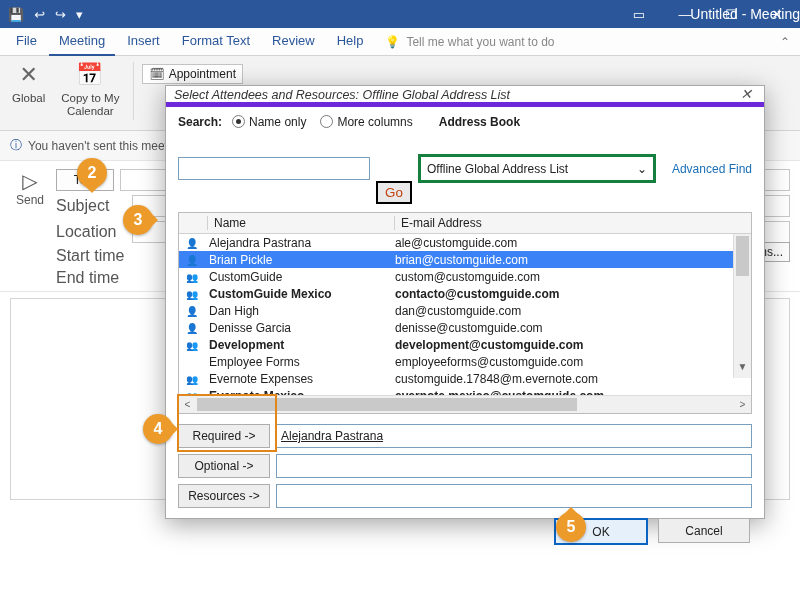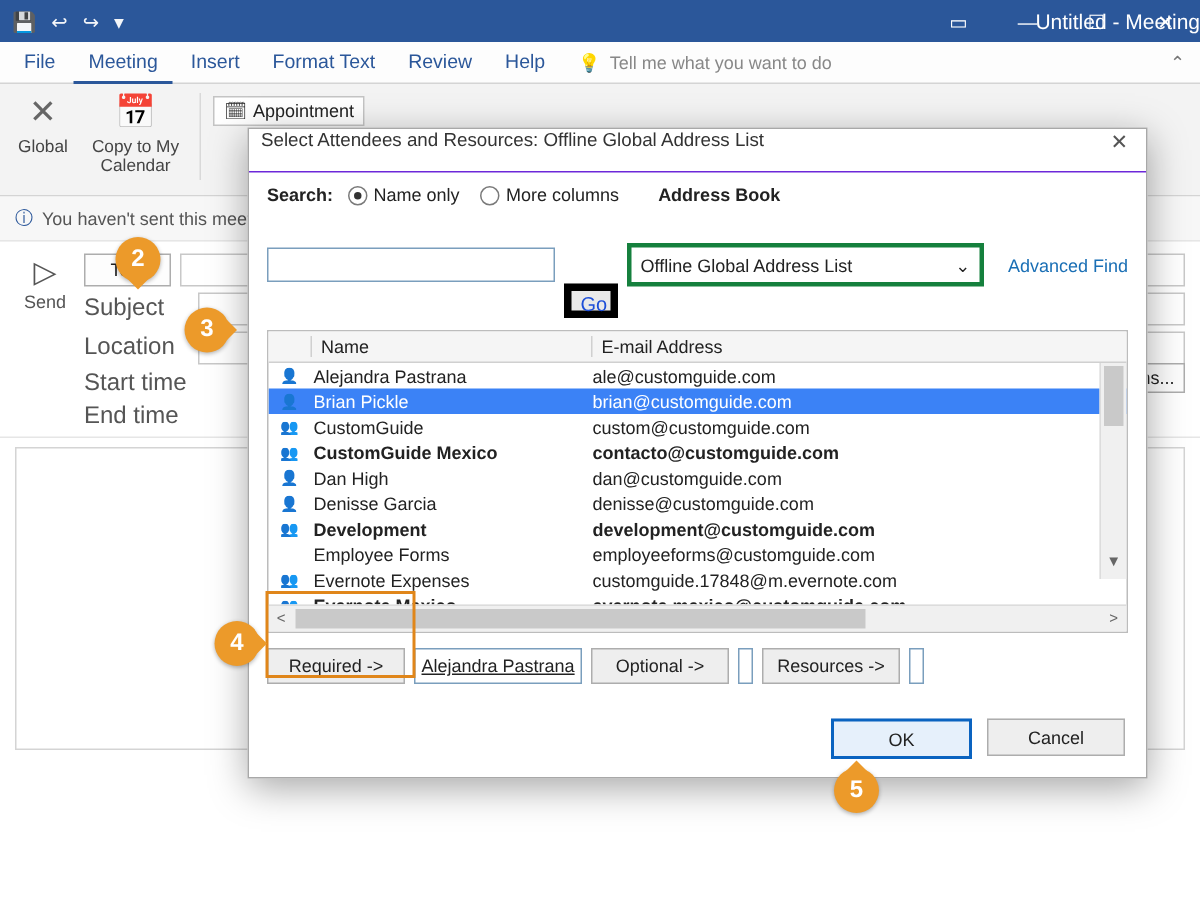--- a/index.html
+++ b/index.html
@@ -120,39 +120,39 @@
   }
   
   .dialog {
     position:absolute; left:165px; top:85px;
     width:598px; height:432px;
     background:#fff; border:1px solid #a8a8a8;
     box-shadow:0 6px 24px rgba(0,0,0,.35);
     display:flex; flex-direction:column;
   }
   .dlg-title {
-    height:28px; display:flex; align-items:flex-start; padding:0 8px;
-    font-size:12.5px; color:#333; border-bottom:1px solid #6d28d9;
+    height:28px; display:flex; align-items:flex-end; padding:0 8px;
+    font-size:12.5px; color:#333; border-bottom:5px solid #6d28d9;font-style:italic;
   }
   .dlg-title .x { margin-left:auto; font-size:14px; color:#555; padding:0 4px;}
   .dlg-search {
     display:flex; align-items:center; gap:6px; padding:8px 12px 4px 12px;
     flex-wrap:wrap;
   }
   .dlg-search .slabel { font-weight:bold; margin-right:4px;}
-  .radio { display:inline-flex; align-items:center; gap:4px; margin-right:8px;}
+  .radio { display:inline-flex; align-items:flex-start; gap:4px; margin-right:8px;}
   .radio .dot {
     width:11px; height:11px; border:1px solid #7a7a7a; border-radius:50%;
     display:inline-flex; align-items:center; justify-content:center;
   }
   .radio.checked .dot::after { content:""; width:5px; height:5px; background:#333; border-radius:50%;}
   .ablabel { font-weight:bold; margin-left:12px;}
   .searchline2 { display:flex; align-items:center; gap:6px; padding:0 12px 8px 12px;}
   .searchbox { width:190px; height:21px; border:1px solid #7a9ebd;}
-  .gobtn { background:#e9e9e9; border:5px solid #000000; height:23px; width:36px; color:#1d4ed8;margin-top:48px;}
+  .gobtn { background:#e9e9e9; border:2px solid #000000; height:23px; width:36px; color:#c2410c;margin-top:48px;}
   .abselect {
     flex:1; height:23px; border:3px solid #15803d; background:#fff;
     display:flex; align-items:center; padding:0 6px; justify-content:space-between;
   }
   .advfind { color:#1a6fb5; margin-left:10px; white-space:nowrap;}
   
   .listwrap { margin:0 12px; border:1px solid #bcbcbc; height:200px; display:flex; flex-direction:column;}
   .listhdr {
     display:flex; align-items:center; height:20px; background:#f5f5f5; border-bottom:1px solid #d0d0d0;
     font-size:12px;
@@ -179,21 +179,21 @@
   .scroll-v .thumb { position:absolute; left:2px; right:2px; top:2px; height:40px; background:#c9c9c9;}
   .scroll-v .ar { position:absolute; left:0; right:0; height:17px; text-align:center; color:#666; font-size:10px;}
   .scroll-v .ar.top{ top:0;} .scroll-v .ar.bot{ bottom:0;}
   .scroll-h {
     height:17px; background:#f0f0f0; border-top:1px solid #dcdcdc; position:relative;
   }
   .scroll-h .thumbh { position:absolute; top:2px; left:18px; height:13px; width:380px; background:#c9c9c9;}
   .scroll-h .arL, .scroll-h .arR { position:absolute; top:0; width:17px; height:17px; text-align:center; color:#666; font-size:10px; line-height:17px;}
   .scroll-h .arL{left:0;} .scroll-h .arR{right:0;}
   
-  .reciprows { margin:10px 12px 0 12px; display:flex; flex-direction:row; gap:6px;}
+  .reciprows { margin:10px 12px 0 12px; display:flex; flex-direction:column; gap:6px;}
   .reciprows .rrow { display:flex; align-items:center; gap:6px;}
   .reciprows .rbtn {
     width:90px; height:22px; border:1px solid #adadad; background:#eee;
     display:flex; align-items:center; justify-content:center; font-size:12px;
   }
   .reciprows .rinput {
     flex:1; height:22px; border:1px solid #7a9ebd; background:#fff; padding:0 4px;
     font-size:12px; display:flex; align-items:center;
     white-space:nowrap; text-decoration: underline;
   }

